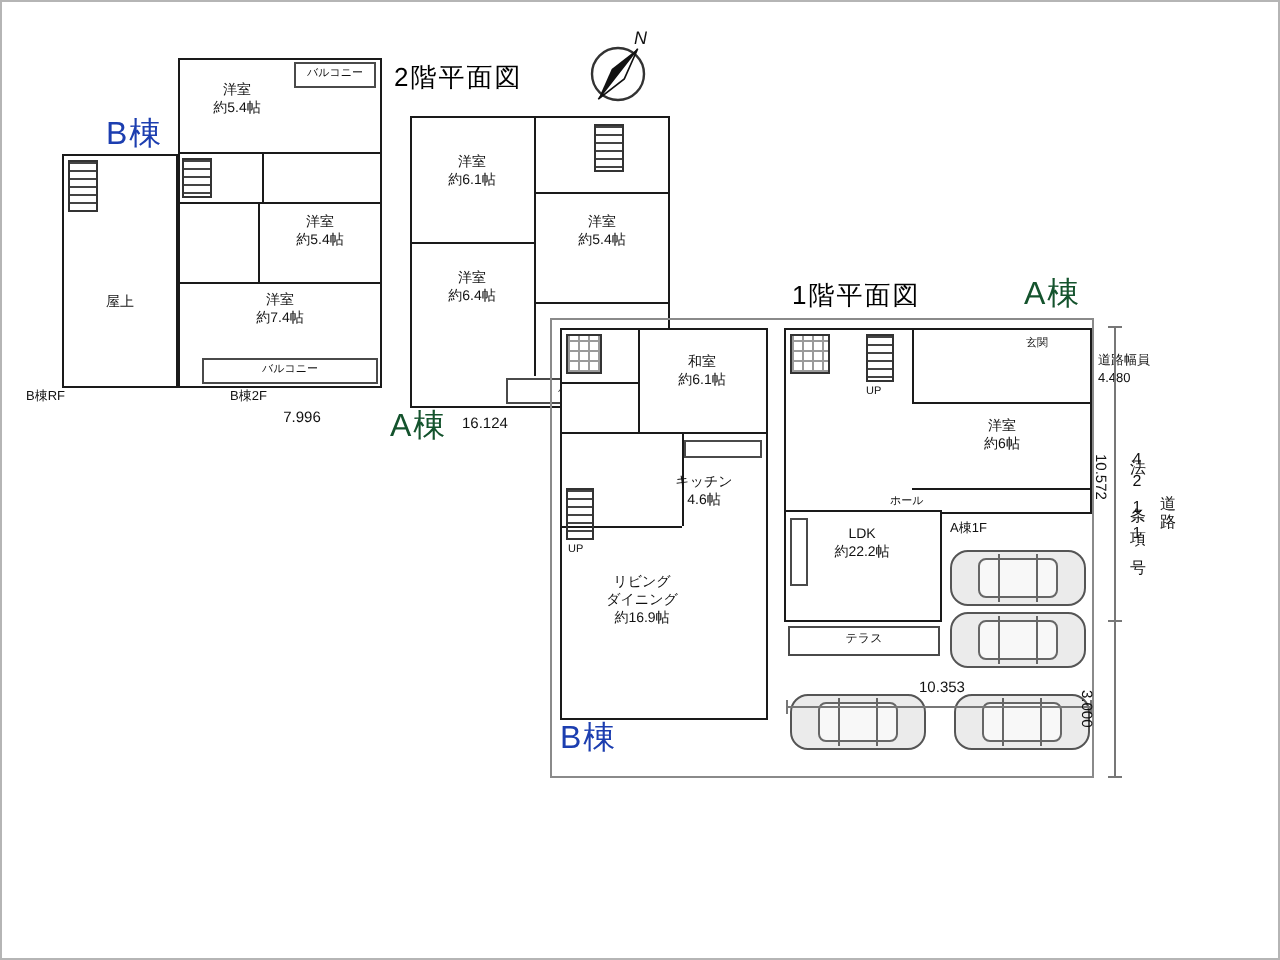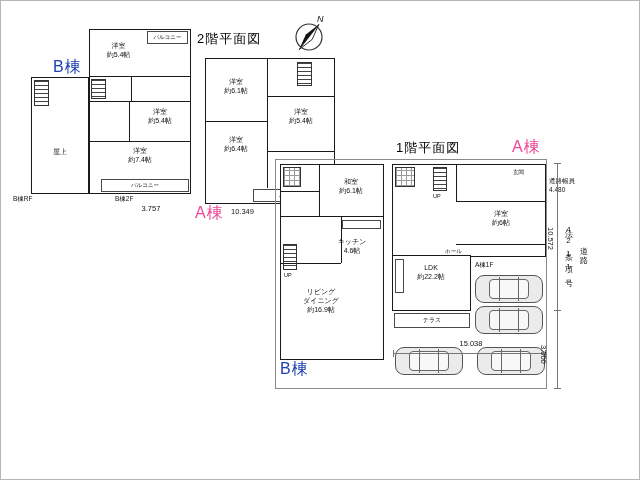--- a/index.html
+++ b/index.html
@@ -19,21 +19,21 @@
                    repeating-linear-gradient(90deg,#9a9a9a 0 1px,transparent 1px 5px);}
   .room{position:absolute;font-size:7px;line-height:1.3;text-align:center;
         white-space:pre-line;color:#111;}
   .tiny{position:absolute;font-size:5.5px;line-height:1.2;color:#111;}
   .tinyc{position:absolute;font-size:5.5px;line-height:1.2;color:#111;text-align:center;}
   .cap{position:absolute;font-size:6.5px;color:#111;white-space:pre-line;line-height:1.35;}
   .dim{position:absolute;font-size:7.5px;color:#111;}
   .dimc{position:absolute;font-size:7.5px;color:#111;text-align:center;}
   .title{position:absolute;font-size:13px;color:#000;letter-spacing:1px;}
   .badge{position:absolute;font-size:16px;font-weight:500;letter-spacing:1px;}
-  .badge-a{color:#ec4899;}
+  .badge-a{color:#14532d;}
   .badge-b{color:#1c3eb0;}
   .vert{writing-mode:vertical-rl;}
   .upright{text-orientation:upright;}
   .car{position:absolute;background:#ebebeb;border:1px solid #555;border-radius:9px;box-sizing:border-box;}
   .car::before{content:"";position:absolute;left:13px;right:13px;top:3px;bottom:3px;
                border:1px solid #666;border-radius:4px;background:#f8f8f8;}
   .car::after{content:"";position:absolute;left:23px;right:23px;top:1px;bottom:1px;
               border-left:1px solid #666;border-right:1px solid #666;}
   .nlabel{position:absolute;font-size:9px;font-style:italic;color:#111;}
 </style>
@@ -69,40 +69,40 @@
   <div class="l" style="left:130px;top:75px;width:1px;height:25px"></div>
   <div class="l" style="left:128px;top:100px;width:1px;height:40px"></div>
   <span class="room" style="left:130px;top:106px;width:58px">洋室
 約5.4帖</span>
   <div class="l" style="left:89px;top:140px;width:100px;height:1px"></div>
   <span class="room" style="left:89px;top:145px;width:100px">洋室
 約7.4帖</span>
   <div class="thin" style="left:100px;top:178px;width:88px;height:13px"></div>
   <span class="tinyc" style="left:100px;top:181px;width:88px">バルコニー</span>
   <span class="cap" style="left:114px;top:194px">B棟2F</span>
-  <span class="dimc" style="left:115px;top:203px;width:70px">3.757</span>
+  <span class="dimc" style="left:115px;top:203px;width:70px">7.996</span>
 
   <span class="title" style="left:196px;top:29px">2階平面図</span>
 
   <div class="wall" style="left:204px;top:57px;width:130px;height:146px"></div>
   <div class="l" style="left:266px;top:58px;width:1px;height:129px"></div>
   <div class="l" style="left:205px;top:120px;width:61px;height:1px"></div>
   <div class="l" style="left:266px;top:95px;width:67px;height:1px"></div>
   <div class="l" style="left:266px;top:150px;width:67px;height:1px"></div>
   <div class="stairs" style="left:296px;top:61px;width:15px;height:24px"></div>
   <span class="room" style="left:205px;top:76px;width:60px">洋室
 約6.1帖</span>
   <span class="room" style="left:267px;top:106px;width:66px">洋室
 約5.4帖</span>
   <span class="room" style="left:205px;top:134px;width:60px">洋室
 約6.4帖</span>
   <div class="thin" style="left:252px;top:188px;width:80px;height:13px"></div>
   <span class="tinyc" style="left:252px;top:191px;width:80px">バルコニー</span>
   <span class="badge badge-a" style="left:194px;top:202px">A棟</span>
-  <span class="dim" style="left:230px;top:206px">10.349</span>
+  <span class="dim" style="left:230px;top:206px">16.124</span>
 
   <span class="title" style="left:395px;top:138px">1階平面図</span>
   <span class="badge badge-a" style="left:511px;top:136px">A棟</span>
 
   <div class="site" style="left:274px;top:158px;width:272px;height:230px"></div>
 
   <div class="wall" style="left:279px;top:163px;width:104px;height:196px"></div>
   <div class="grid" style="left:282px;top:166px;width:18px;height:20px"></div>
   <div class="l" style="left:318px;top:164px;width:1px;height:51px"></div>
   <div class="l" style="left:280px;top:190px;width:38px;height:1px"></div>
@@ -138,21 +138,21 @@
 約22.2帖</span>
   <div class="thin" style="left:393px;top:312px;width:76px;height:15px"></div>
   <span class="tinyc" style="left:393px;top:316px;width:76px;font-size:6px">テラス</span>
   <span class="cap" style="left:474px;top:260px">A棟1F</span>
 
   <div class="car" style="left:474px;top:274px;width:68px;height:28px"></div>
   <div class="car" style="left:474px;top:305px;width:68px;height:28px"></div>
   <div class="car" style="left:394px;top:346px;width:68px;height:28px"></div>
   <div class="car" style="left:476px;top:346px;width:68px;height:28px"></div>
 
-  <span class="dimc" style="left:425px;top:338px;width:90px">15.038</span>
+  <span class="dimc" style="left:425px;top:338px;width:90px">10.353</span>
   <div class="l2" style="left:392px;top:352px;width:153px;height:1px"></div>
   <div class="l2" style="left:392px;top:349px;width:1px;height:7px"></div>
   <div class="l2" style="left:544px;top:349px;width:1px;height:7px"></div>
 
   <span class="cap" style="left:548px;top:176px;width:44px">道路幅員
 4.480</span>
   <div class="l2" style="left:556px;top:162px;width:1px;height:226px"></div>
   <div class="l2" style="left:553px;top:162px;width:7px;height:1px"></div>
   <div class="l2" style="left:553px;top:309px;width:7px;height:1px"></div>
   <div class="l2" style="left:553px;top:387px;width:7px;height:1px"></div>

